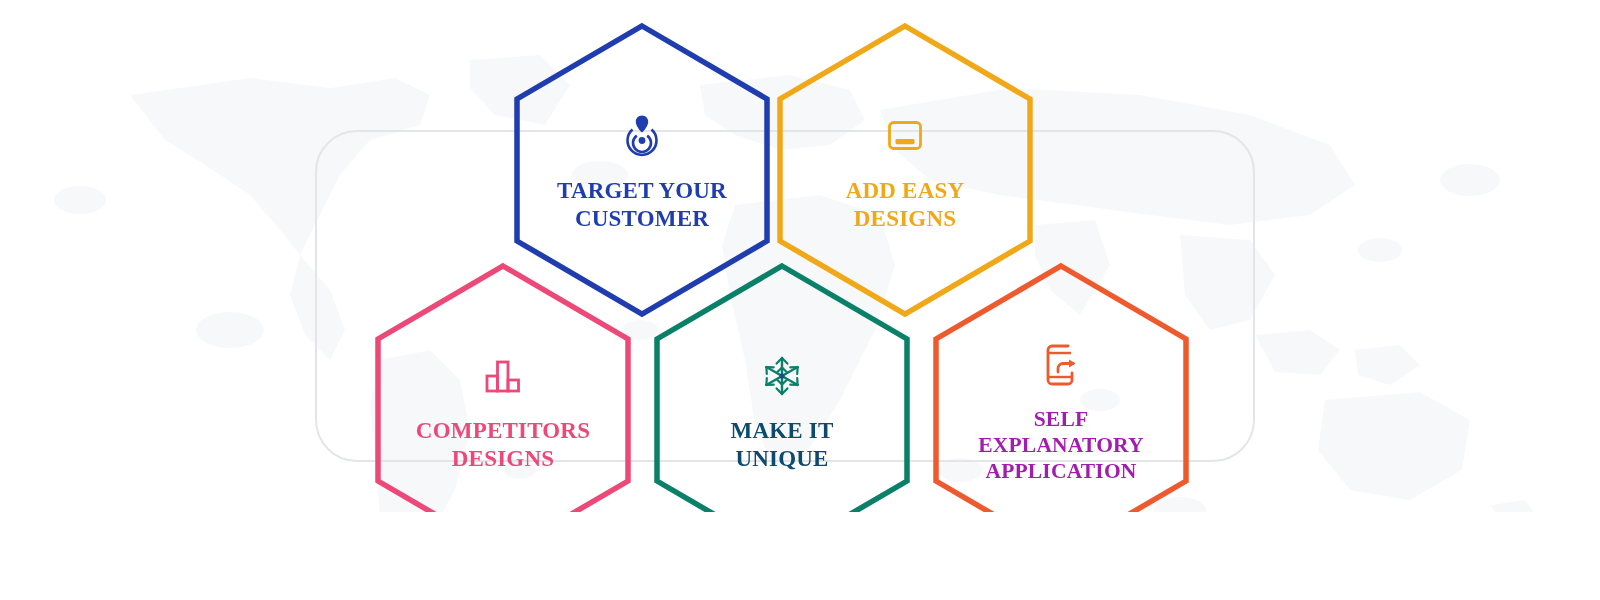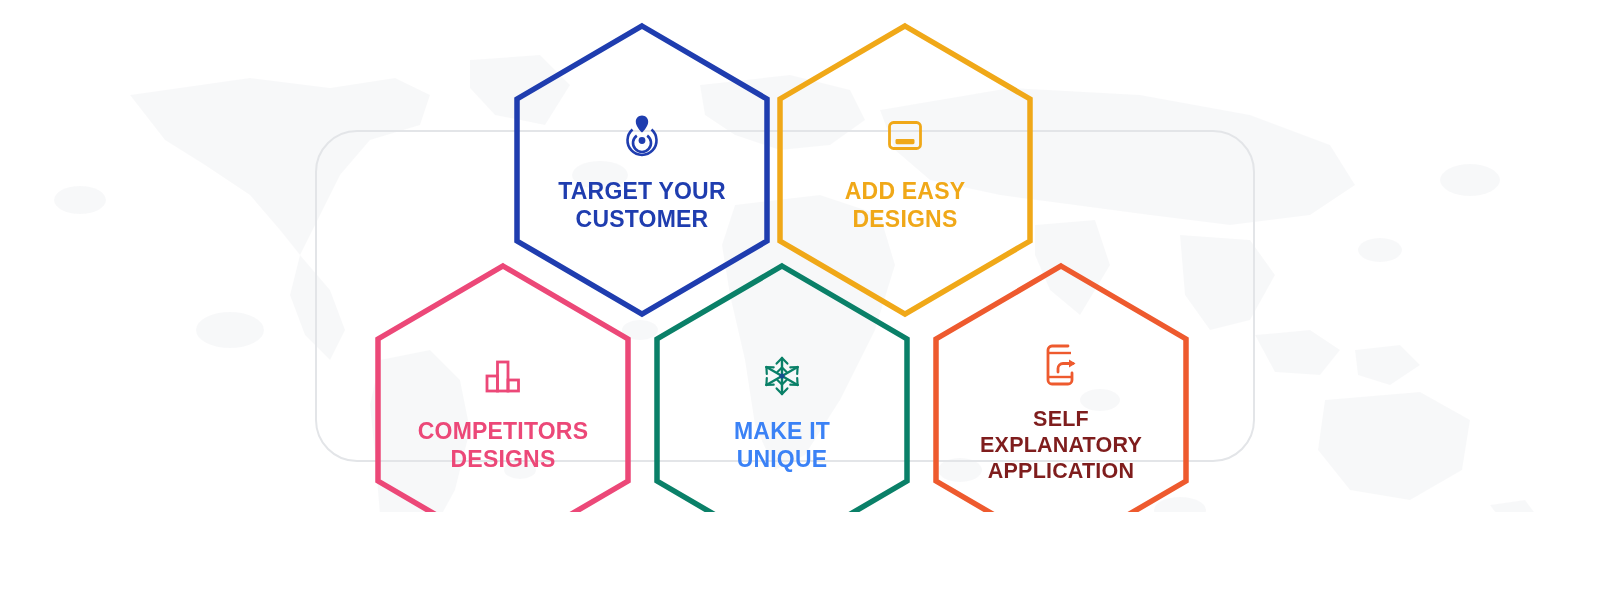--- a/index.html
+++ b/index.html
@@ -9,20 +9,21 @@
   }
   body {
     font-family: "Liberation Sans", sans-serif;
   }
   #stage {
     position: relative;
     width: 1600px;
     height: 512px;
     overflow: hidden;
     background: #ffffff;
+    font-family: Liberation Serif, serif;
   }
   
   #worldmap {
     position: absolute;
     inset: 0;
     width: 1600px;
     height: 600px;
     opacity: 0.5;
     pointer-events: none;
   }
@@ -224,38 +225,38 @@
               <line x1="5.4" y1="12" x2="12.7" y2="12.3"></line>
               <line x1="5.4" y1="12" x2="5.8" y2="19"></line>
 
               <line x1="36.6" y1="30" x2="29.3" y2="29.7"></line>
               <line x1="36.6" y1="30" x2="36.2" y2="23"></line>
             </g>
           </g>
           <circle cx="21" cy="21" r="2.6" fill="#164e8e"></circle>
         </svg>
       </div>
-      <div class="label" style="color:#3b82f6">MAKE IT
+      <div class="label" style="color:#0c4a6e">MAKE IT
 UNIQUE</div>
     </div>
   </div>
 
   <div class="hex small-label" id="hex-self">
     <svg class="hexshape" viewBox="0 0 258 296" xmlns="http://www.w3.org/2000/svg">
       <polygon points="129,4 254,77 254,219 129,292 4,219 4,77" fill="none" stroke="#EE5A2E" stroke-width="5.5" stroke-linejoin="miter"></polygon>
     </svg>
     <div class="content">
       <div class="icon">
         <svg width="38" height="46" viewBox="0 0 38 46" xmlns="http://www.w3.org/2000/svg">
           <path d="M26 4 H10 a4 4 0 0 0 -4 4 v30 a4 4 0 0 0 4 4 h16 a4 4 0 0 0 4 -4 v-7" fill="none" stroke="#EE5A2E" stroke-width="2.8" stroke-linecap="round"></path>
           <line x1="6.5" y1="11" x2="29" y2="11" stroke="#EE5A2E" stroke-width="2.4"></line>
           <line x1="6.5" y1="35" x2="29" y2="35" stroke="#EE5A2E" stroke-width="2.4"></line>
           <path d="M16 30 v-3.5 a5 5 0 0 1 5 -5 h10" fill="none" stroke="#EE5A2E" stroke-width="2.8" stroke-linecap="round" stroke-linejoin="round"></path>
           <path d="M27 17.5 L33.5 21.5 L27 25.5 Z" fill="#EE5A2E"></path>
         </svg>
       </div>
-      <div class="label" style="color:#7f1d1d">SELF
+      <div class="label" style="color:#a21caf">SELF
 EXPLANATORY
 APPLICATION</div>
     </div>
   </div>
 
 </div>
 
 </body></html>

